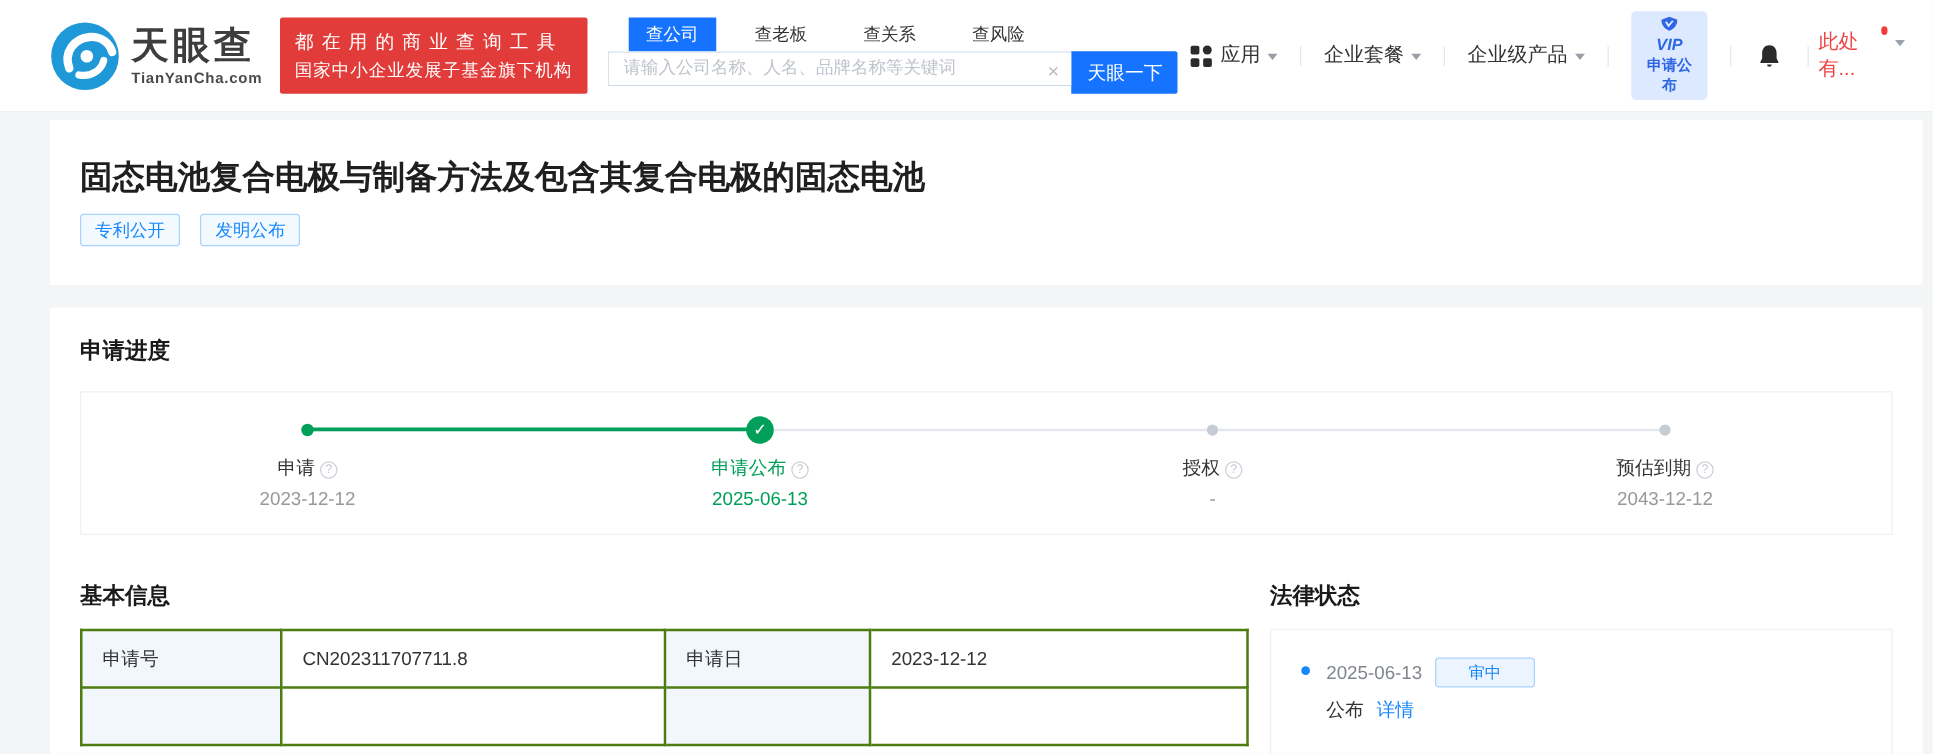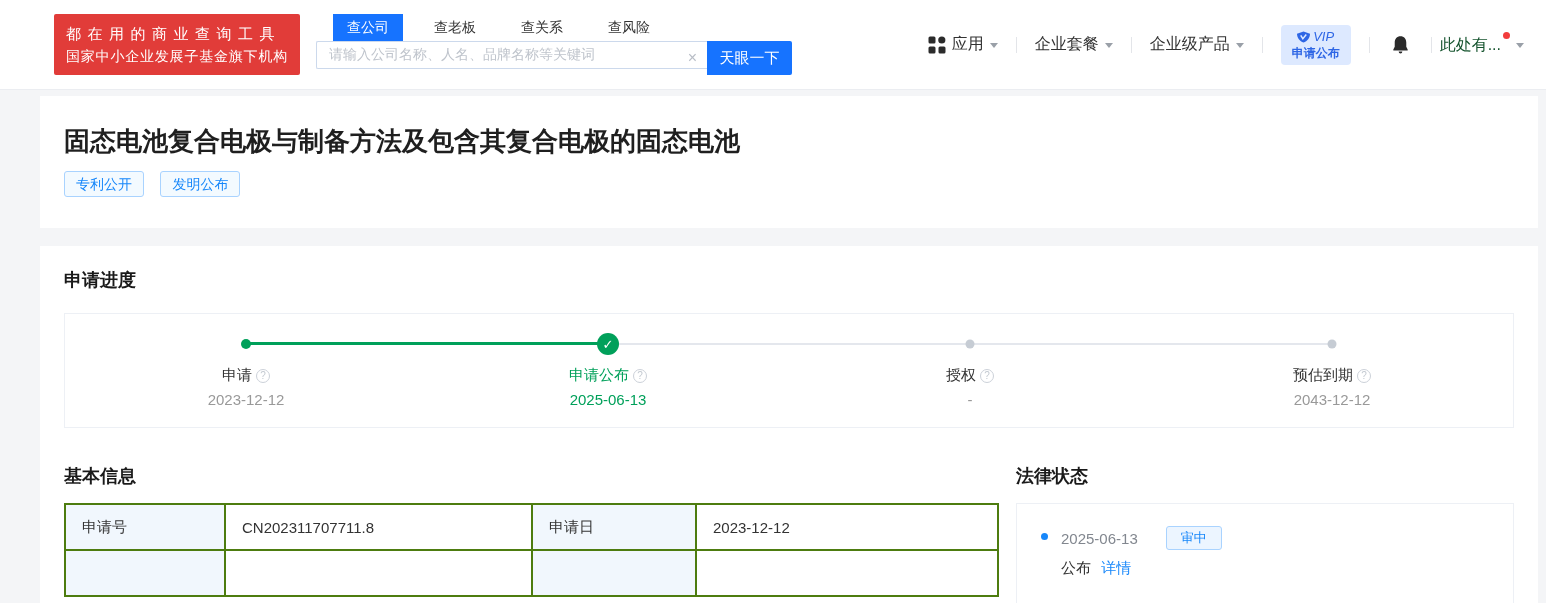--- a/index.html
+++ b/index.html
@@ -50,24 +50,24 @@
   .nav-item .icn { margin-right:6px; display:flex; }
   .caret {
     width:0; height:0; border-left:4px solid transparent; border-right:4px solid transparent;
     border-top:5px solid #9aa0a8; margin-left:6px; margin-top:2px;
   }
   .divider { width:1px; height:16px; background:#e3e5e9; margin:0 8px; }
   .vip-badge {
     background:#dde9ff; border-radius:4px; padding:4px 11px; text-align:center;
     color:#2e66e5; margin:0 10px; cursor:pointer;
   }
-  .vip-l1 { font-size:13px; font-style:italic; font-weight:normal; display:flex; align-items:center; justify-content:center; gap:3px; line-height:16px; }
+  .vip-l1 { font-size:13px; font-style:italic; font-weight:bold; display:flex; align-items:center; gap:3px; line-height:16px;flex-direction:column; }
   .vip-l2 { font-size:12px; font-weight:bold; line-height:16px; }
   .bell-wrap { margin:0 12px; cursor:pointer; display:flex; }
-  .user { display:flex; align-items:flex-start; font-size:16px; color:#14532d; cursor:pointer; }
+  .user { display:flex; align-items:flex-start; font-size:16px; color:#ef4444; cursor:pointer; }
   .user-label { line-height:22px; }
   .red-dot { width:7px; height:7px; border-radius:50%; background:#f23c3c; margin:-2px 0 0 2px; }
   .user .caret { margin-top:9px; }
   
   main { padding:6px 8px 0 40px; }
   .card { background:#fff; }
   .card-title { height:132px; padding:28px 24px 0; }
   h1 { font-size:26px; color:#1f1f1f; font-weight:700; line-height:34px; }
   .tags { margin-top:13px; }
   .tag {
@@ -105,32 +105,44 @@
   .info-table { border-collapse:collapse; margin-top:14px; table-layout:fixed; width:933px; }
   .info-table td { border:2px solid #4d7c0f; height:46px; font-size:15px; color:#333; padding:0 16px; }
   .info-table td.lbl { background:#f1f7fd; }
   .legal-box { margin-top:14px; border:1px solid #edf0f5; height:300px; padding:22px 16px 0; }
   .legal-entry { display:flex; }
   .bullet { width:7px; height:7px; border-radius:50%; background:#1787fa; margin:7px 0 0 8px; flex:none; }
   .legal-content { margin-left:13px; }
   .legal-line1 { display:flex; align-items:center; }
   .legal-date { font-size:15px; color:#82878f; }
   .status-tag {
-    margin-left:28px; font-size:13px; color:#1787fa; background:#ecf5ff;
-    border:1px solid #a9d3ff; border-radius:3px; padding:2px 14px; line-height:18px;
+    margin-left:10px; font-size:13px; color:#1787fa; background:#ecf5ff;
+    border:1px solid #a9d3ff; border-radius:3px; padding:2px 26px; line-height:18px;
   }
   .legal-line2 { margin-top:9px; font-size:15px; color:#333; }
   .detail-link { color:#1787fa; margin-left:6px; cursor:pointer; text-decoration:none; }
 </style>
 </head>
 <body>
 
 <div class="page">
 
   <header>
+    <div class="logo">
+      <svg width="56" height="56" viewBox="0 0 58 58">
+        <circle cx="29" cy="29" r="28" fill="#1e98d7"></circle>
+        <path d="M16 39 C 11 26 20 14 33 13 C 42.5 12.5 49.5 18 51.5 25.5" stroke="#fff" stroke-width="7" fill="none" stroke-linecap="round"></path>
+        <path d="M24 44.5 C 33.5 46.5 42.5 41 44.5 32.5" stroke="#fff" stroke-width="6" fill="none" stroke-linecap="round"></path>
+        <circle cx="30.5" cy="29" r="5.2" fill="#fff"></circle>
+      </svg>
+      <div class="logo-text">
+        <div class="logo-cn">天眼查</div>
+        <div class="logo-en">TianYanCha.com</div>
+      </div>
+    </div>
 
     <div class="banner">
       <div class="banner-l1">都在用的商业查询工具</div>
       <div class="banner-l2">国家中小企业发展子基金旗下机构</div>
     </div>
 
     <div class="search-block">
       <div class="search-tabs">
         <div class="stab active">查公司</div>
         <div class="stab">查老板</div>

